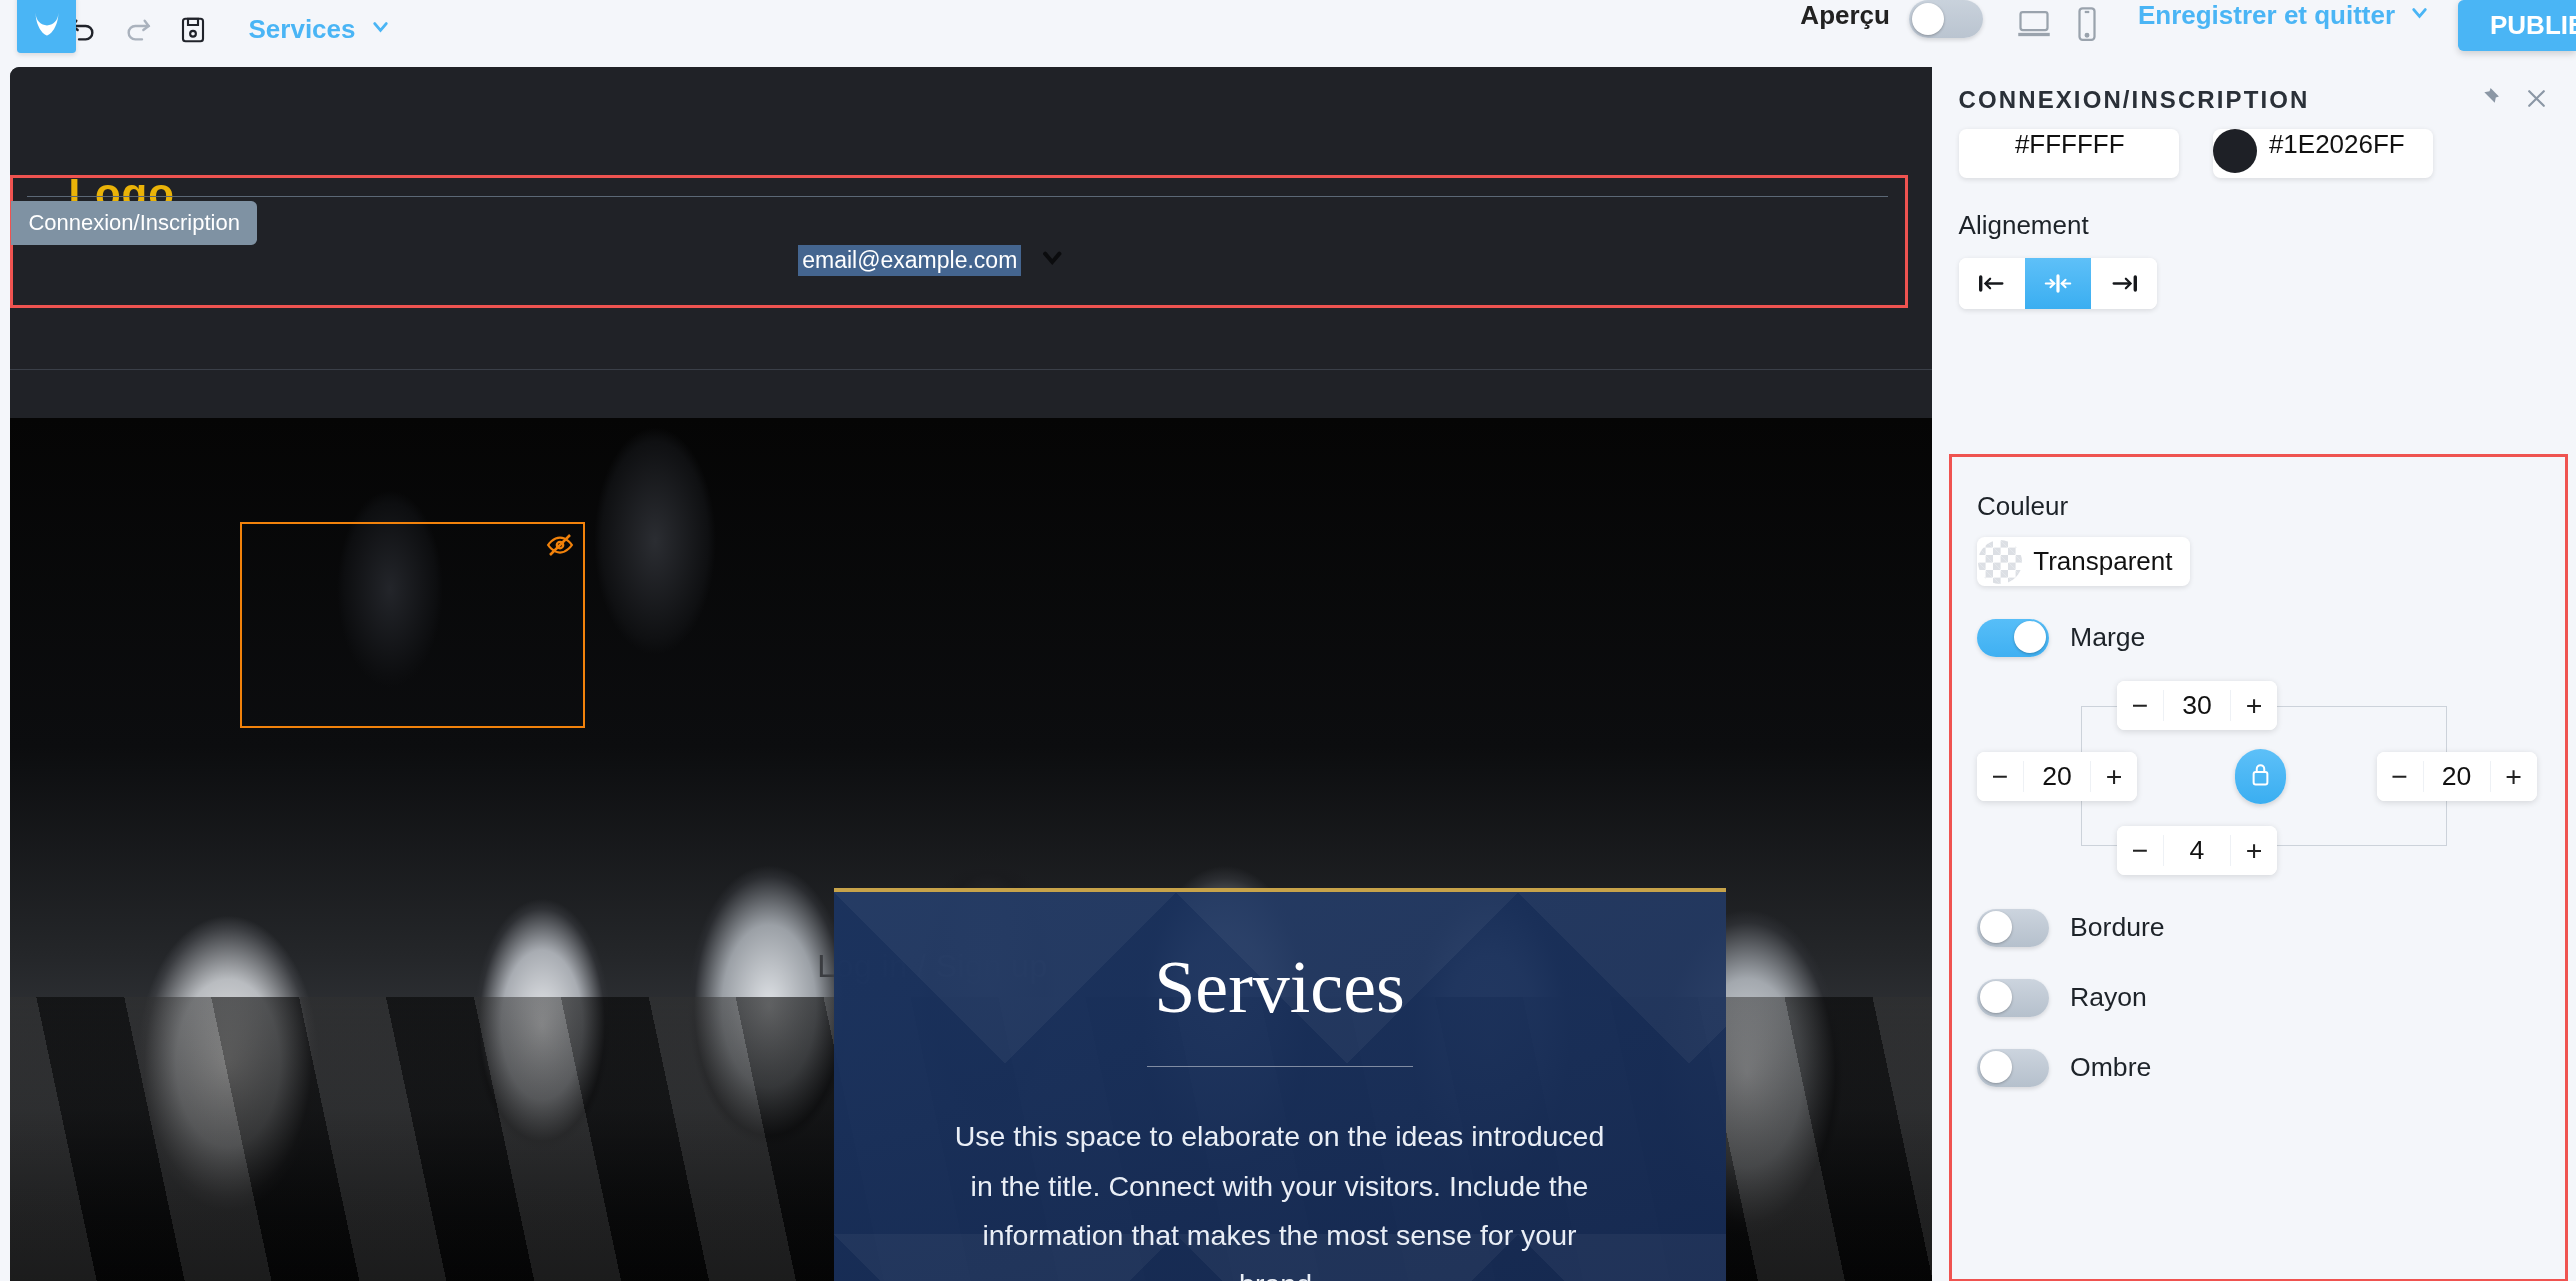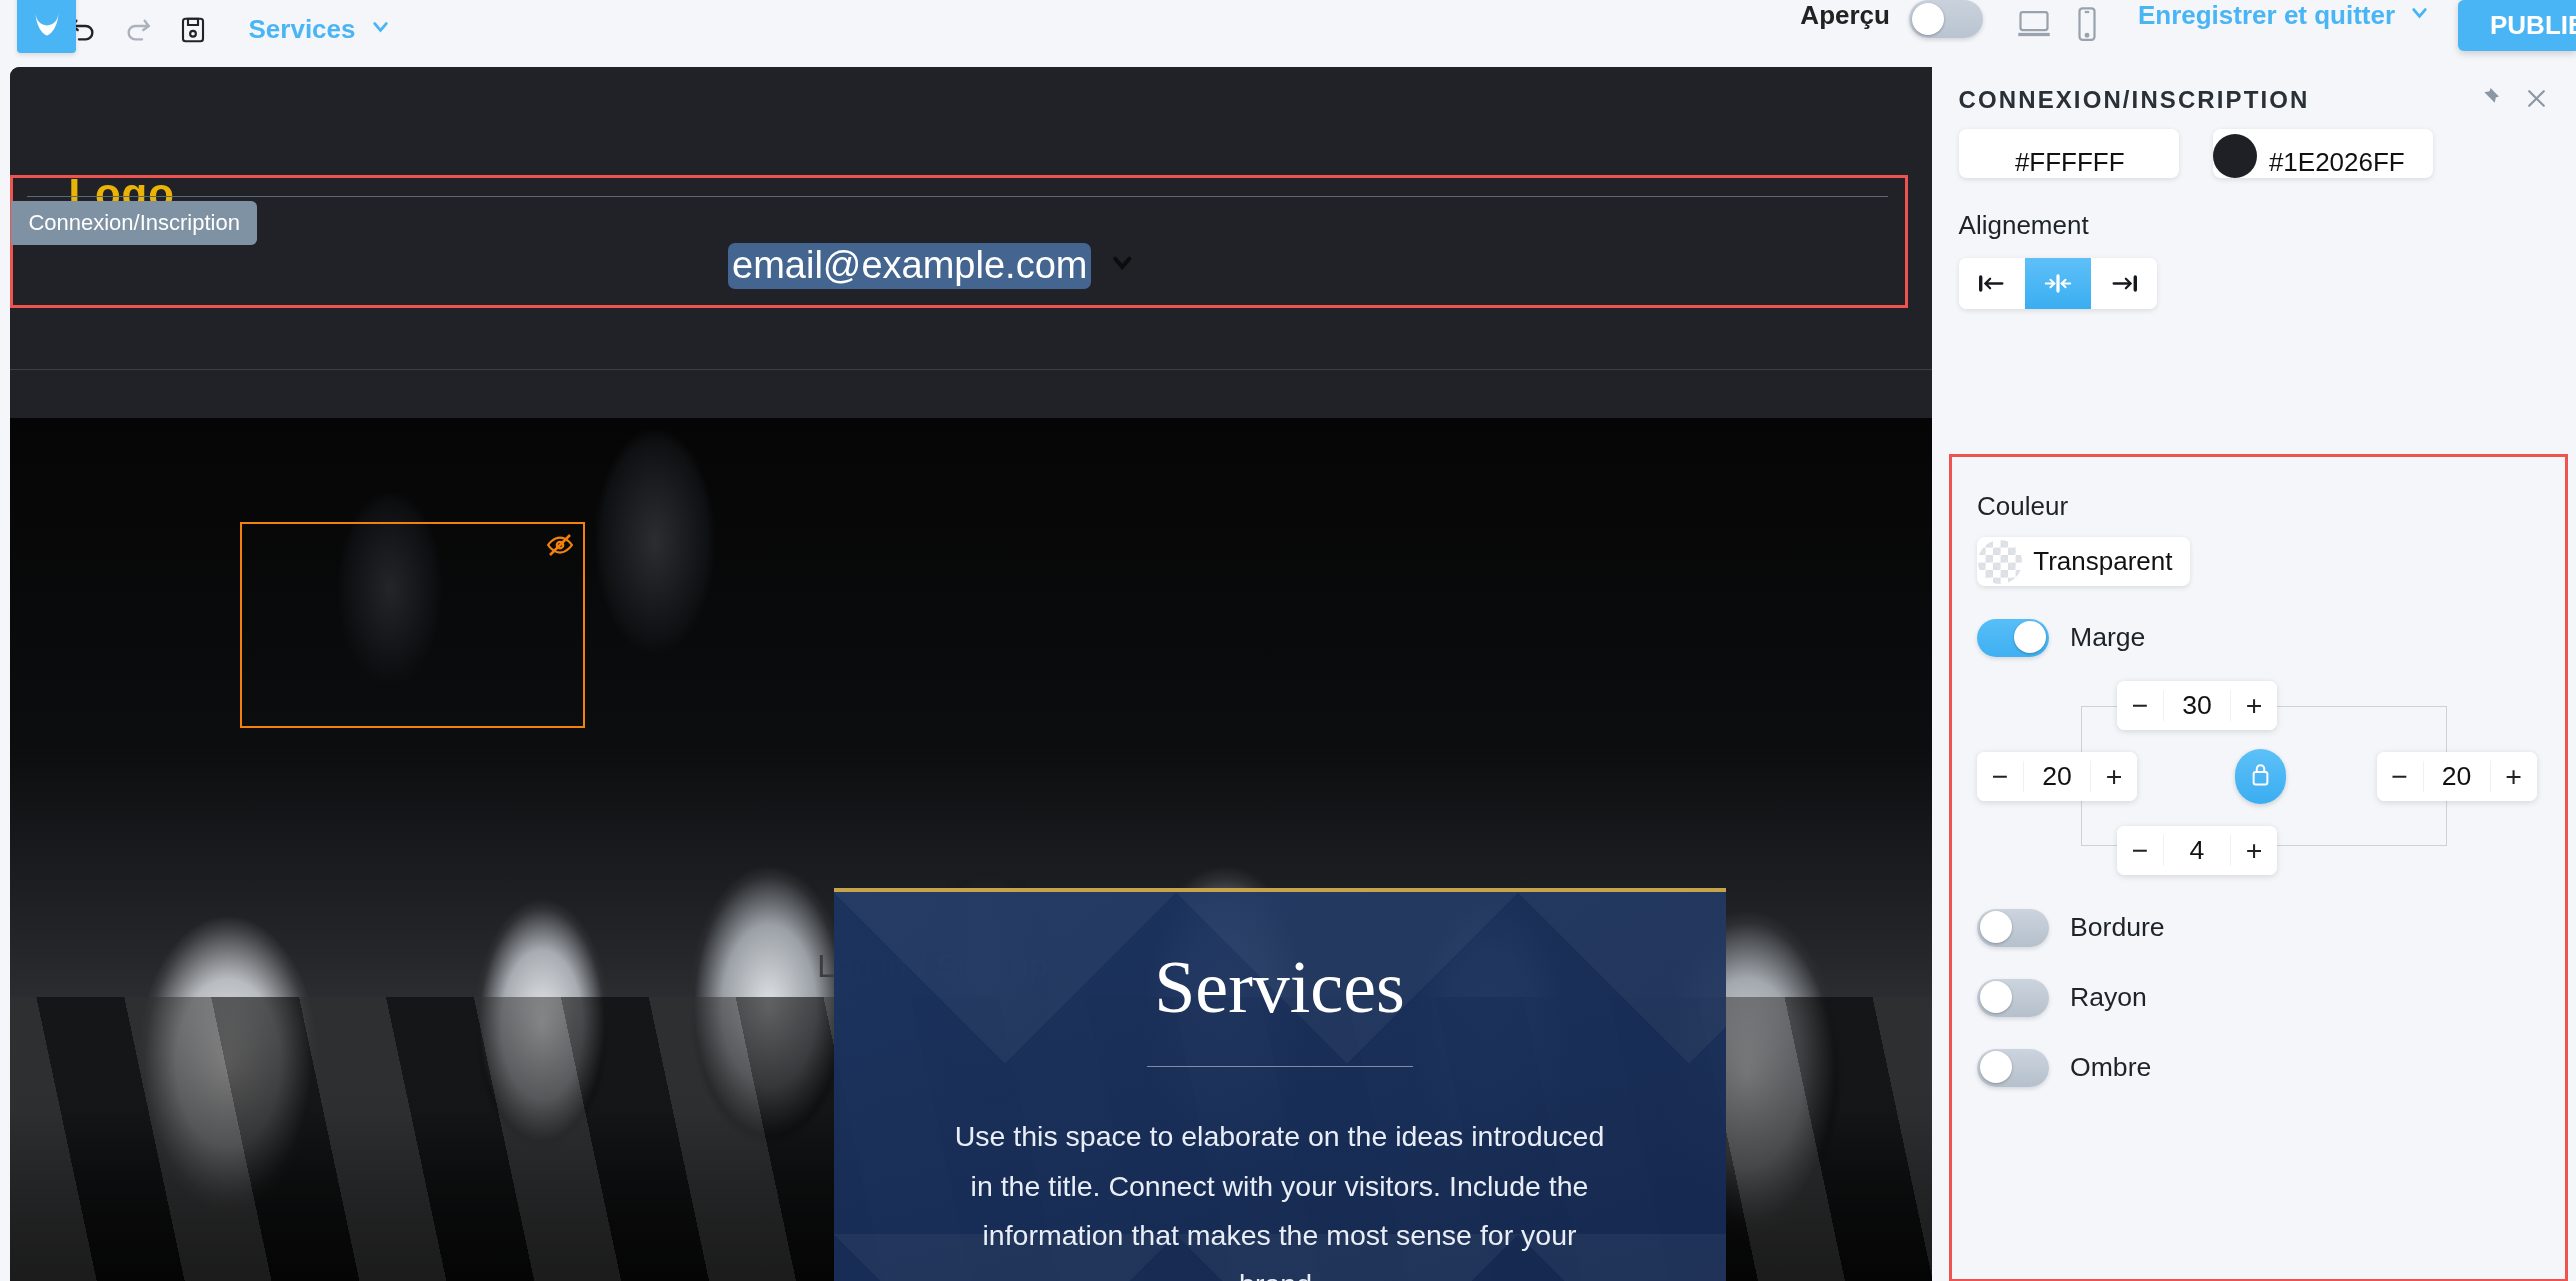--- a/index.html
+++ b/index.html
@@ -69,21 +69,21 @@
     position: absolute; top: 103px; left: 59px; color: #eab308;
     font-size: 42px; font-weight: bold; letter-spacing: 0.9px;
   }
   .hdr-divider { position: absolute; top: 129px; left: 17px; right: 44px; height: 0.9px; background: #5b6876; }
   .hdr-divider2 { position: absolute; top: 302px; left: 0; right: 0; height: 0.9px; background: #3a3f48; }
   .email-row {
     position: absolute; top: 176px; left: 0; width: 1846px;
     display: flex; align-items: center; justify-content: center; gap: 17px;
   }
   .email-sel {
-    background: #44658f; color: #fff; font-size: 38px; padding: 1.9px 3.8px; border-radius: 7px;
+    background: #44658f; color: #fff; font-size: 23px; padding: 1.9px 3.8px;
   }
   .email-chev { color: #0b0c0e; font-size: 28.5px; font-weight: bold; }
 
   .site-nav {
     position: absolute; top: 334px; left: 0; width: 1846px; height: 82px;
     display: flex; align-items: center; justify-content: center; gap: 53px;
   }
   .nav-item {
     color: #f2f2f2; font-size: 27.5px; display: flex; align-items: center; gap: 9.5px; cursor: pointer;
   }
@@ -170,21 +170,21 @@
     display: flex; align-items: center; padding: 26.6px 26.6px 5.7px 26.6px;
   }
   .panel-title {
     font-size: 24px; font-weight: bold; color: #2a3038; letter-spacing: 2.1px;
   }
   .panel-head-icons { margin-left: auto; display: flex; align-items: center; gap: 23px; }
   .panel-ico { cursor: pointer; }
 
   .color-row { display: flex; padding: 0 26.6px; gap: 34px; margin-top: 9.5px; }
   .color-chip {
-    display: flex; align-items: flex-end; height: 49px; border-radius: 7.6px;
+    display: flex; align-items: flex-start; height: 49px; border-radius: 7.6px;
     background: #fff; box-shadow: 0 1.9px 5.7px rgba(0,0,0,.10); min-width: 220px; cursor: pointer;
   }
   .chip-dot { width: 44px; height: 44px; border-radius: 50%; margin-left: 0.9px; flex: none; }
   .chip-label { font-size: 26px; color: #111; margin-left: 11.4px; }
 
   .field-label { font-size: 26px; color: #1d2329; padding: 0 26.6px; margin-top: 32px; }
 
   .align-group {
     display: inline-flex; margin: 17px 0 0 26.6px; border-radius: 7.6px; overflow: hidden;
     background: #fff; box-shadow: 0 1.9px 5.7px rgba(0,0,0,.10);

